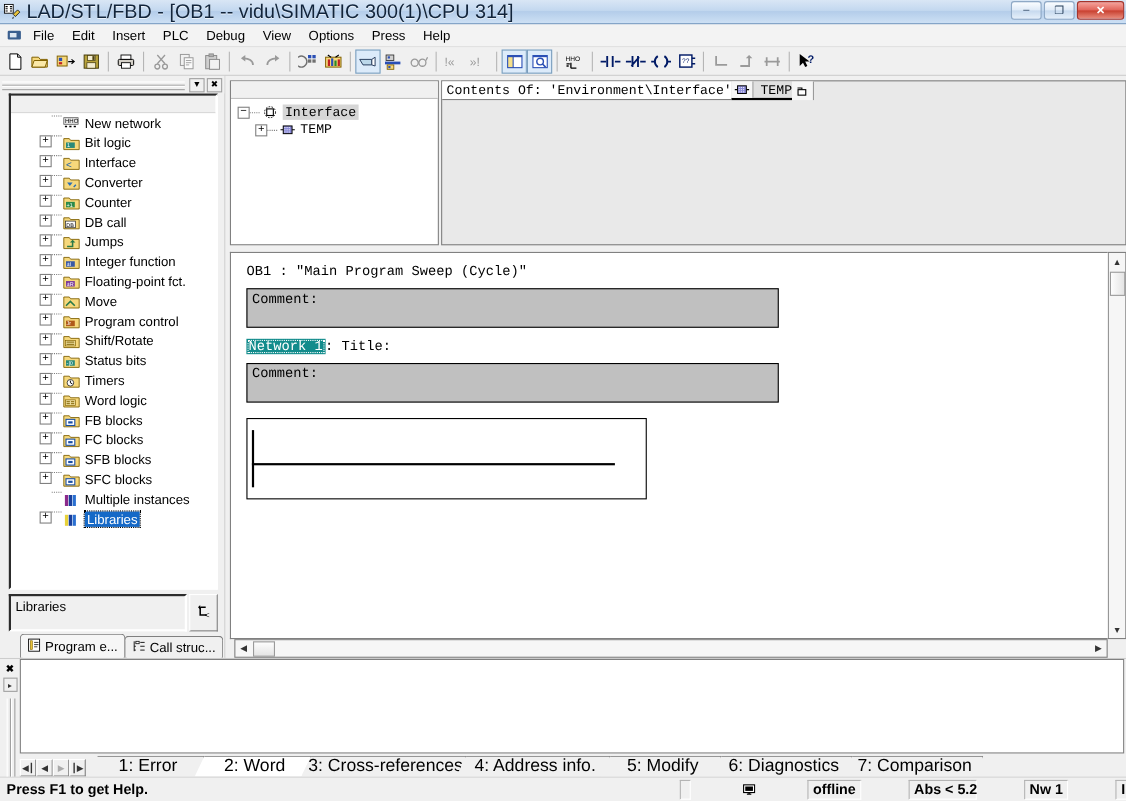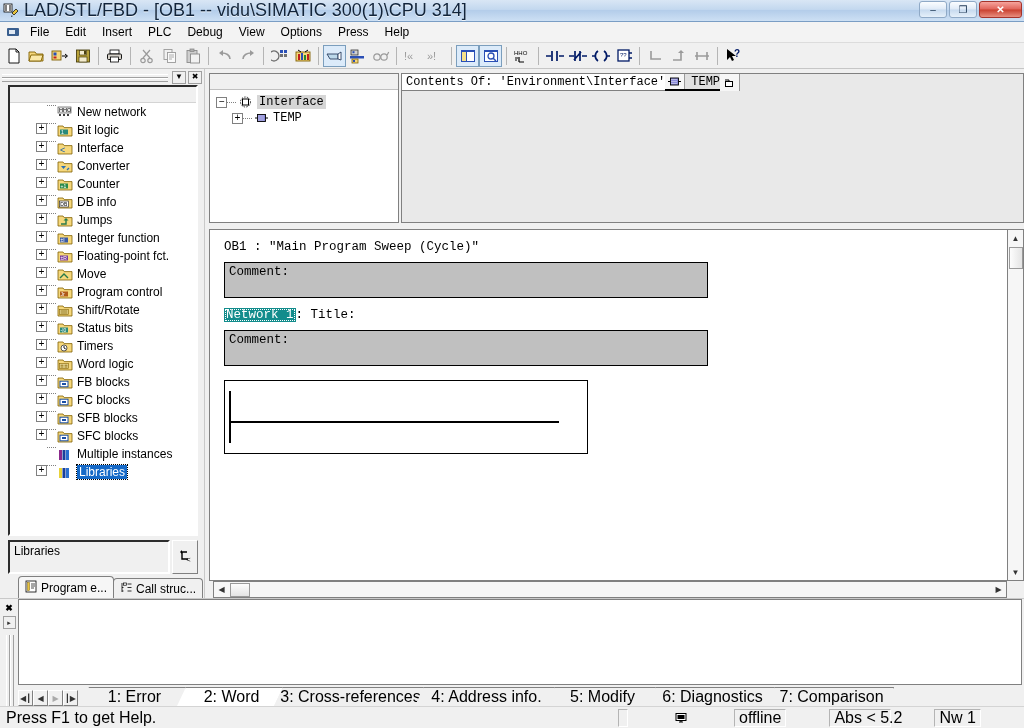--- a/index.html
+++ b/index.html
@@ -315,21 +315,21 @@
     border-right: 1px solid #808080;
     clip-path: polygon(9px 0, 100% 0, calc(100% - 9px) 100%, 0 100%);
     margin-right: -9px;
   }
   .otab.active { background: #fff; border-top-color: #808080; }
 
   
   .statusbar {
     height: 22px; flex: 0 0 22px;
     background: #f0f0f0; border-top: 1px solid #d4d4d4;
-    display: flex; align-items: center; font-size: 16px;
+    display: flex; align-items: center; font-size: 13px; font-weight: bold;
   }
   .sb-msg { flex: 0 0 575px; padding-left: 6px; white-space: nowrap; }
   .sb-cell {
     height: 18px; display: flex; align-items: center;
     padding: 0 4px; white-space: nowrap;
     border-left: 1px solid #b4b4b4;
     border-top: 1px solid #b4b4b4;
     border-bottom: 1px solid #ffffff;
     border-right: 1px solid #ffffff;
     margin-left: 43px;
@@ -658,21 +658,21 @@
           <div class="tree-item">
             <span class="tr-exp">+</span>
             <span class="tr-dash"></span>
             <span class="tr-ico">
               <svg width="16" height="14" viewBox="0 0 16 14">
                   <path d="M1 2h5l1.2 1.6H15v8.4H1z" fill="#f6d87c" stroke="#806000" stroke-width="0.8"></path>
                   <rect x="2.5" y="5" width="9" height="6" fill="#fff" stroke="#333" stroke-width="0.7"></rect>
                   <text x="3.3" y="10" font-size="5" fill="#000" font-family="Liberation Sans">DB</text>
                 </svg>
             </span>
-            <span class="tr-label">DB info</span>
+            <span class="tr-label">DB call</span>
           </div>
 
           <div class="tree-item">
             <span class="tr-exp">+</span>
             <span class="tr-dash"></span>
             <span class="tr-ico">
               <svg width="16" height="14" viewBox="0 0 16 14">
                   <path d="M1 2h5l1.2 1.6H15v8.4H1z" fill="#f6d87c" stroke="#806000" stroke-width="0.8"></path>
                   <path d="M4 10h5V6" fill="none" stroke="#2a7a4a" stroke-width="1.4"></path>
                   <path d="M9 4l2.5 2.5H6.5z" fill="#2a7a4a"></path>

